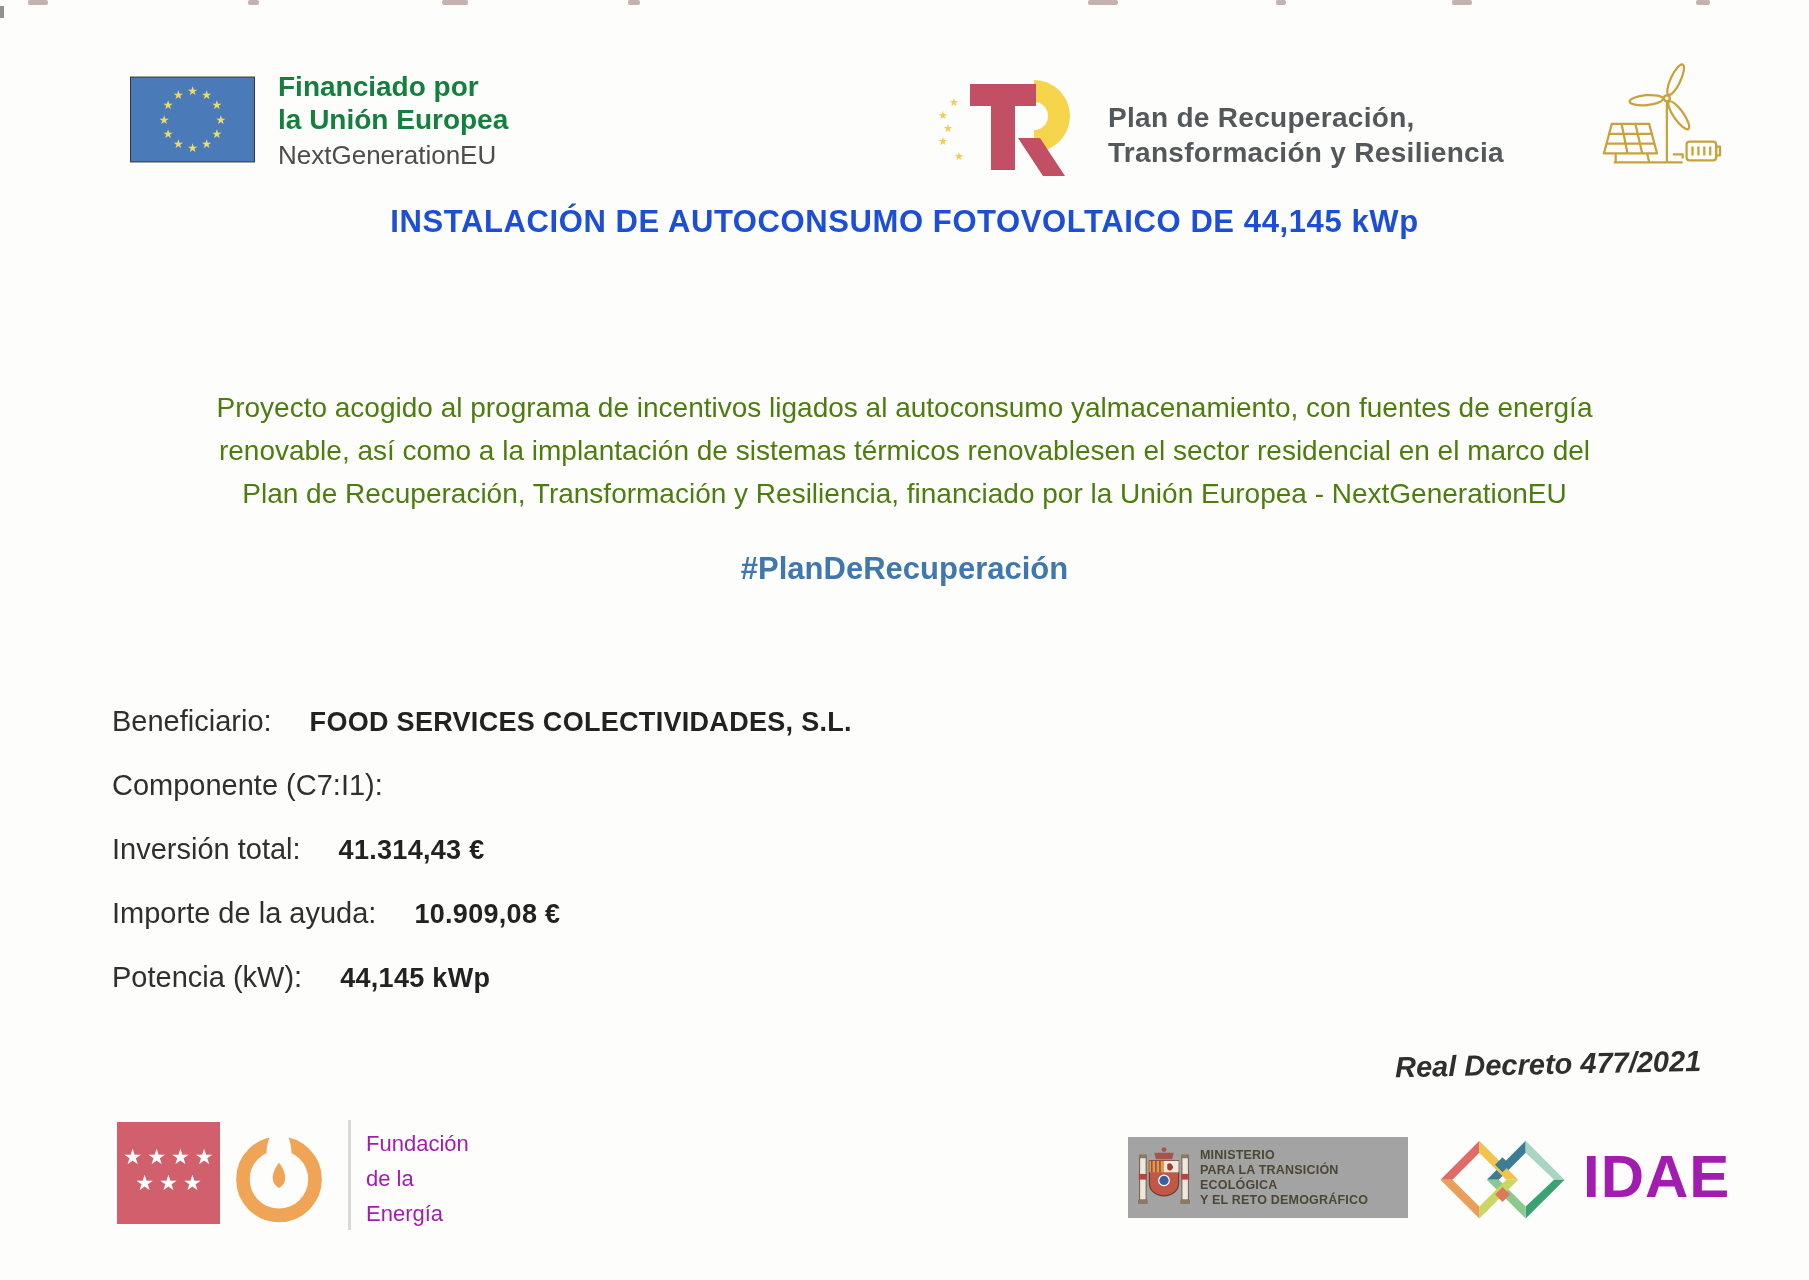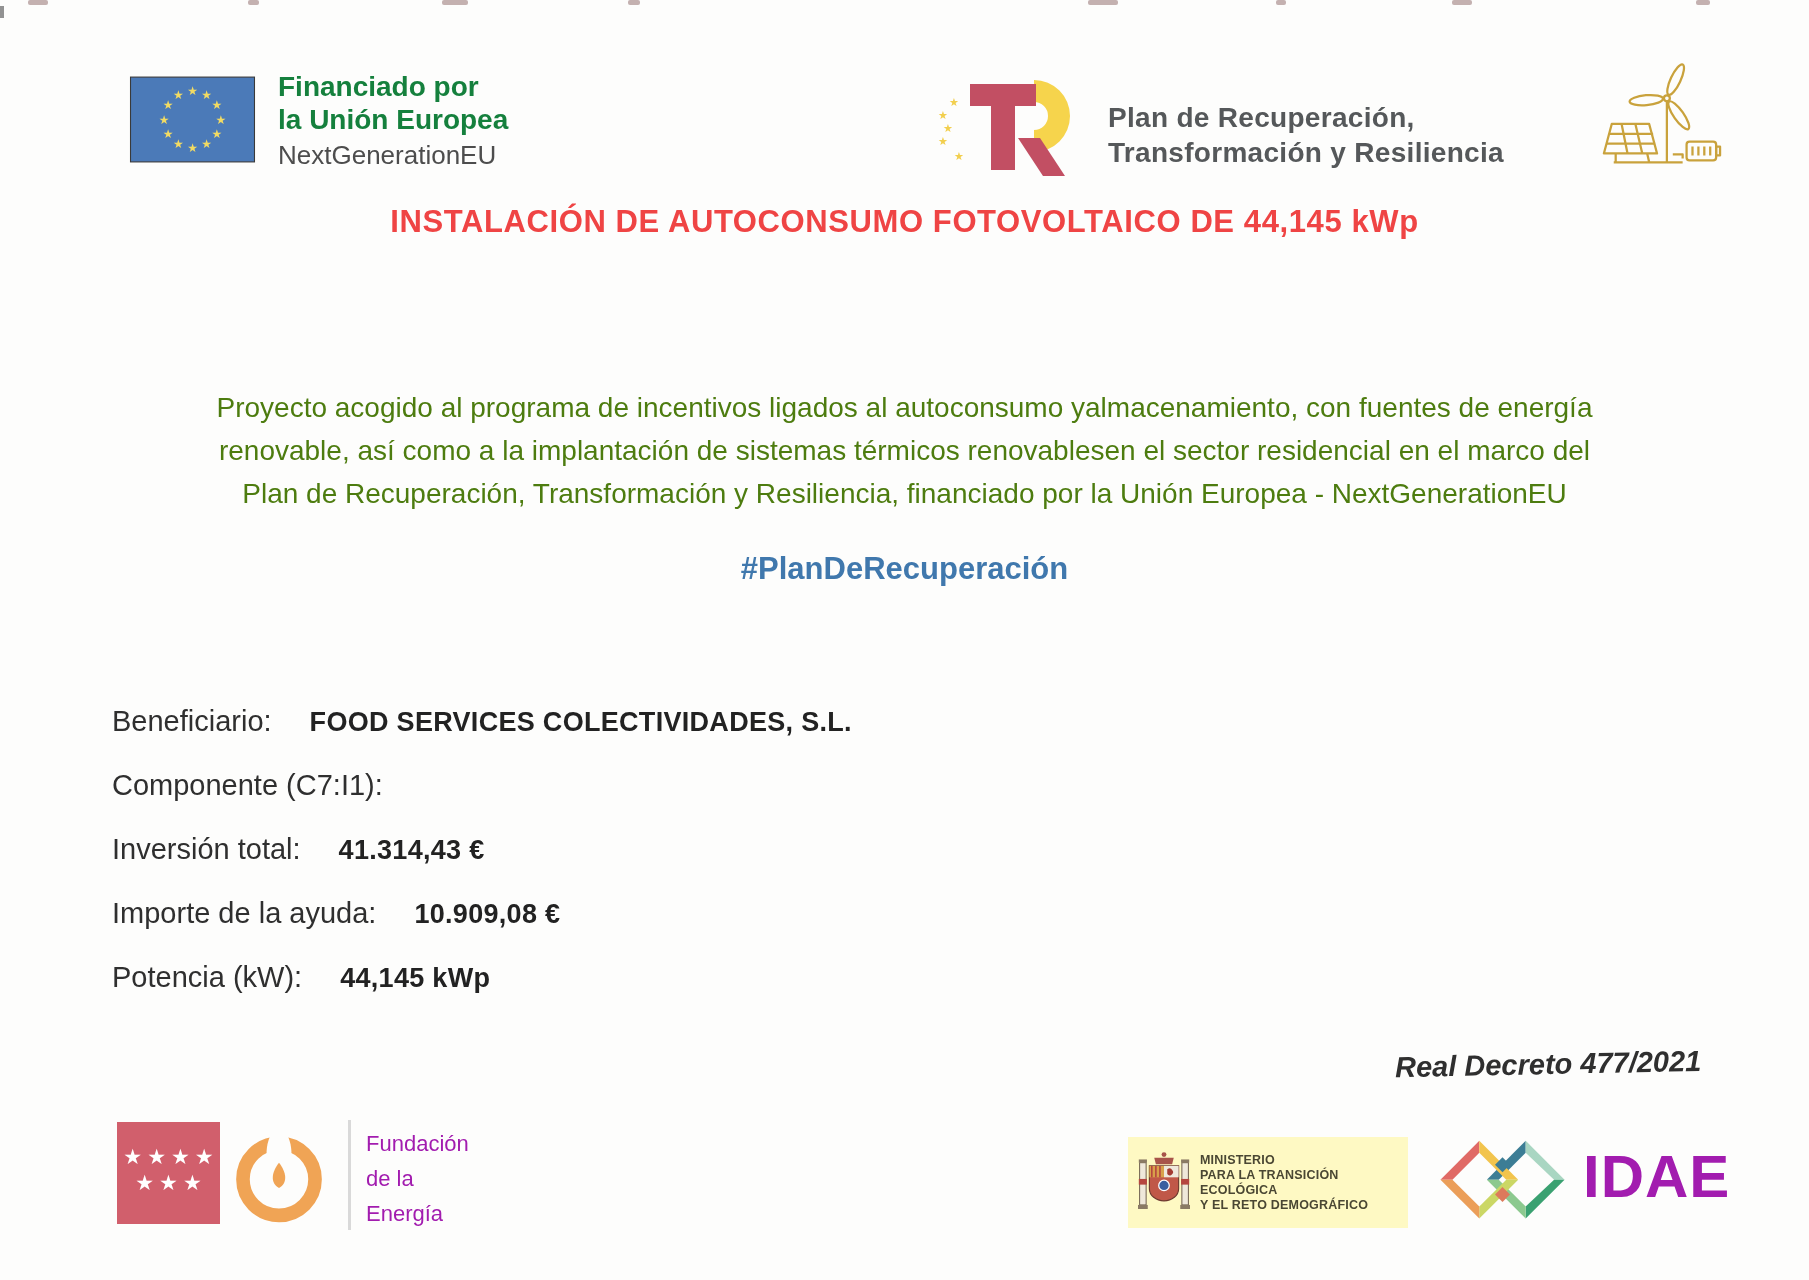--- a/index.html
+++ b/index.html
@@ -13,42 +13,42 @@
   .eu-text{position:absolute;left:278px;top:70px;line-height:33px;}
   .eu-text .b{font-weight:bold;color:#15803d;font-size:28px;}
   .eu-text .g{color:#4d4d4d;font-size:26px;margin-top:3px;}
   
   .prtr-svg{position:absolute;left:938px;top:66px;width:132px;height:112px;}
   .prtr-text{position:absolute;left:1108px;top:100px;font-weight:bold;font-size:28px;
              color:#55585a;line-height:35px;letter-spacing:.3px;}
   .energy-icon{position:absolute;left:1596px;top:56px;width:128px;height:128px;}
   
   .title{position:absolute;left:0;top:204px;width:100%;text-align:center;font-weight:bold;
-         font-size:31px;color:#ef4444;letter-spacing:.6px;}
+         font-size:31px;color:#1d4ed8;letter-spacing:.6px;}
   
   .paragraph{position:absolute;left:90px;top:386px;width:1629px;text-align:center;
              font-size:28px;line-height:43px;color:#4d7c0f;}
   .hashtag{position:absolute;left:0;top:551px;width:100%;text-align:center;font-weight:bold;
            font-size:31px;color:#4078ad;}
   
   .fields{position:absolute;left:112px;top:705px;}
   .field-row{display:flex;align-items:baseline;gap:38px;margin-bottom:33px;height:31px;}
   .flabel{font-size:29px;font-weight:500;color:#2f2f2f;}
   .fvalue{font-size:27px;font-weight:bold;color:#222;letter-spacing:.3px;}
   
   .decree{position:absolute;right:108px;top:1048px;font-size:29px;font-weight:bold;
           font-style:italic;color:#2f2f2f;transform:rotate(-1.2deg);}
   
   .madrid{position:absolute;left:117px;top:1122px;width:103px;height:102px;background:#d15f6c;
           text-align:center;box-sizing:border-box;padding-top:22px;}
   .mstars{color:#fff;font-size:21px;line-height:26px;letter-spacing:5px;text-indent:5px;}
   .fund-logo{position:absolute;left:230px;top:1118px;width:98px;height:112px;}
   .vdivider{position:absolute;left:348px;top:1120px;width:3px;height:110px;background:#d9d9d9;}
   .fund-text{position:absolute;left:366px;top:1126px;font-size:22px;color:#a21caf;line-height:35px;}
-  .ministerio{position:absolute;left:1128px;top:1137px;width:280px;height:91px;background:#fef9c3;
+  .ministerio{position:absolute;left:1128px;top:1137px;width:280px;height:81px;background:#a3a3a3;
               display:flex;align-items:center;box-sizing:border-box;padding-left:10px;}
   .coat{width:52px;height:72px;flex:0 0 auto;}
   .min-text{margin-left:10px;font-size:12.5px;font-weight:bold;color:#4a4733;line-height:15px;letter-spacing:.2px;}
   .idae-logo{position:absolute;left:1433px;top:1130px;width:142px;height:100px;}
   .idae-text{position:absolute;left:1583px;top:1142px;font-size:60px;font-weight:bold;
              color:#a21caf;letter-spacing:1px;}
 </style>
 </head>
 <body>
 

